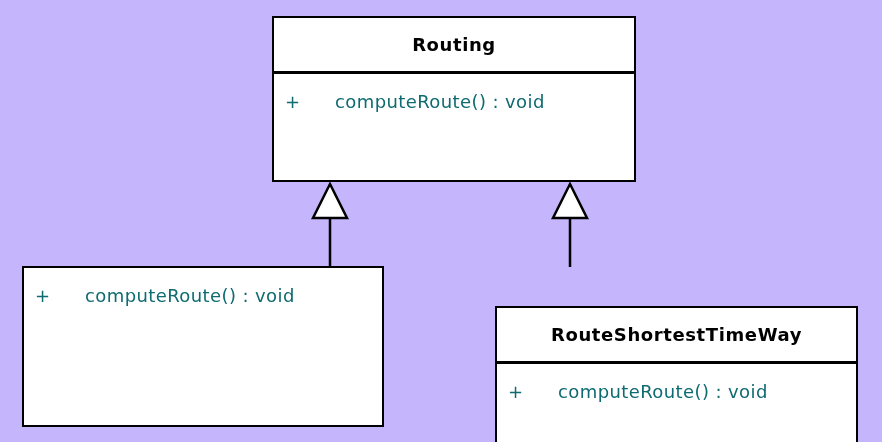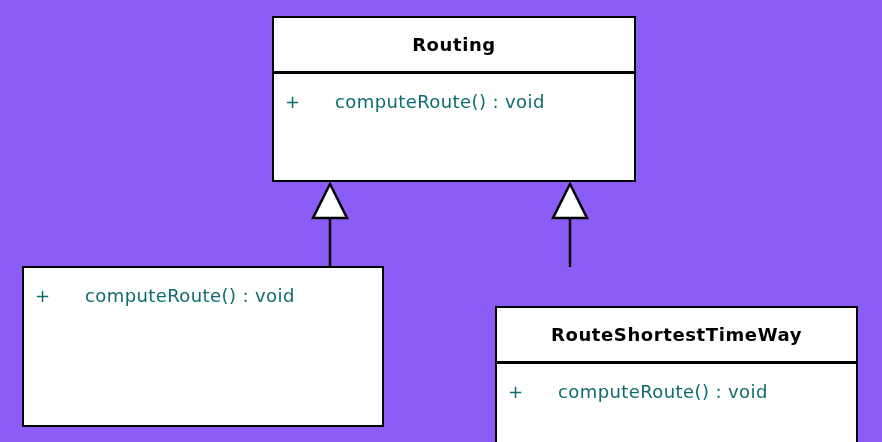--- a/index.html
+++ b/index.html
@@ -5,21 +5,21 @@
   html, body {
     margin: 0;
     padding: 0;
     background: #ffffff;
     font-family: "DejaVu Sans", "Liberation Sans", sans-serif;
   }
   .canvas {
     position: relative;
     width: 882px;
     height: 442px;
-    background: #8b5cf6;
+    background: #c4b5fd;
     overflow: hidden;
   }
   .uml-class {
     position: absolute;
     background: #ffffff;
     border: 2px solid #000000;
     box-sizing: border-box;
     display: flex;
     flex-direction: column;
   }

